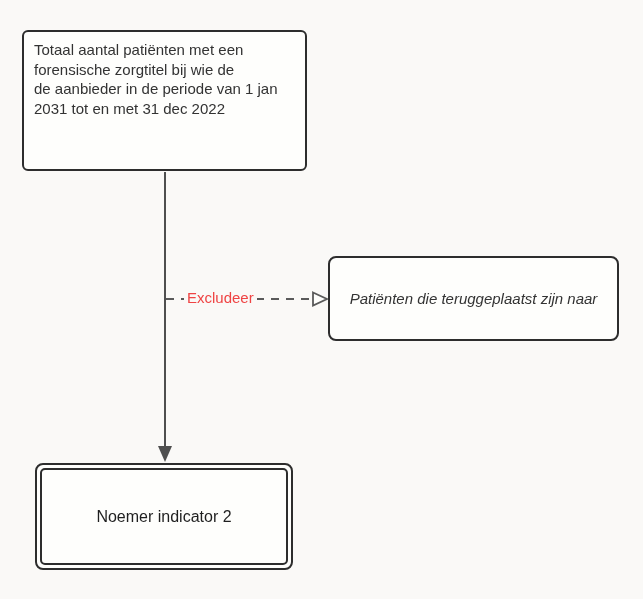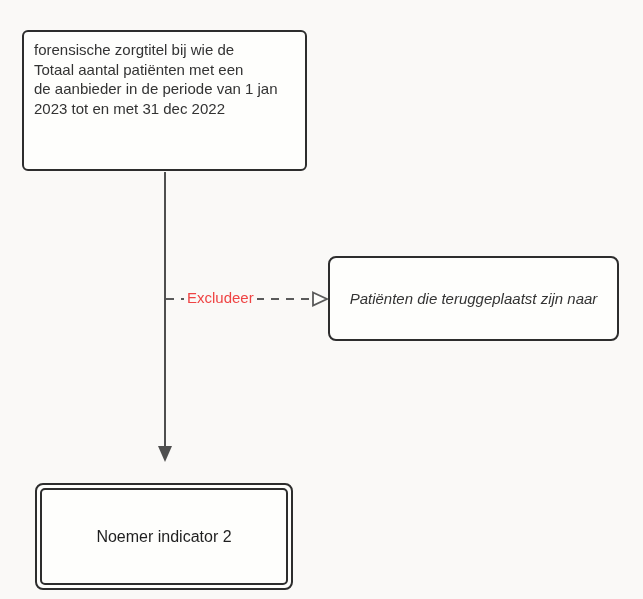--- a/index.html
+++ b/index.html
@@ -53,21 +53,20 @@
     line-height: 21px;
     font-style: italic;
   }
   .node-bottom {
     left: 35px;
     top: 463px;
     width: 258px;
     height: 107px;
     border-radius: 8px;
     padding: 3px;
-    margin-top: 20px;
   }
   .node-bottom-inner {
     box-sizing: border-box;
     width: 100%;
     height: 100%;
     border: 2px solid #2d2d2d;
     border-radius: 5px;
     background: #fefefc;
     display: flex;
     align-items: center;
@@ -95,24 +94,24 @@
   <svg class="edges" viewBox="0 0 643 599" xmlns="http://www.w3.org/2000/svg">
 
     <line x1="165" y1="172" x2="165" y2="448" stroke="#4f4f4f" stroke-width="2"></line>
     <polygon points="158,446 172,446 165,462" fill="#4f4f4f"></polygon>
 
     <line x1="166" y1="299" x2="312" y2="299" stroke="#5a5a5a" stroke-width="2" stroke-dasharray="8,7"></line>
     <polygon points="313,292.5 327,299 313,305.5" fill="#fefefc" stroke="#5a5a5a" stroke-width="1.8"></polygon>
   </svg>
 
   <div class="node node-top">
+    <div>Totaal aantal patiënten met een</div>
     <div>forensische zorgtitel bij wie de</div>
-    <div>Totaal aantal patiënten met een</div>
     <div>de aanbieder in de periode van 1 jan</div>
-    <div>2023 tot en met 31 dec 2022</div>
+    <div>2031 tot en met 31 dec 2022</div>
   </div>
 
   <div class="edge-label">Excludeer</div>
 
   <div class="node node-right">
     <div>Patiënten die teruggeplaatst zijn naar</div>
   </div>
 
   <div class="node node-bottom">
     <div class="node-bottom-inner">

